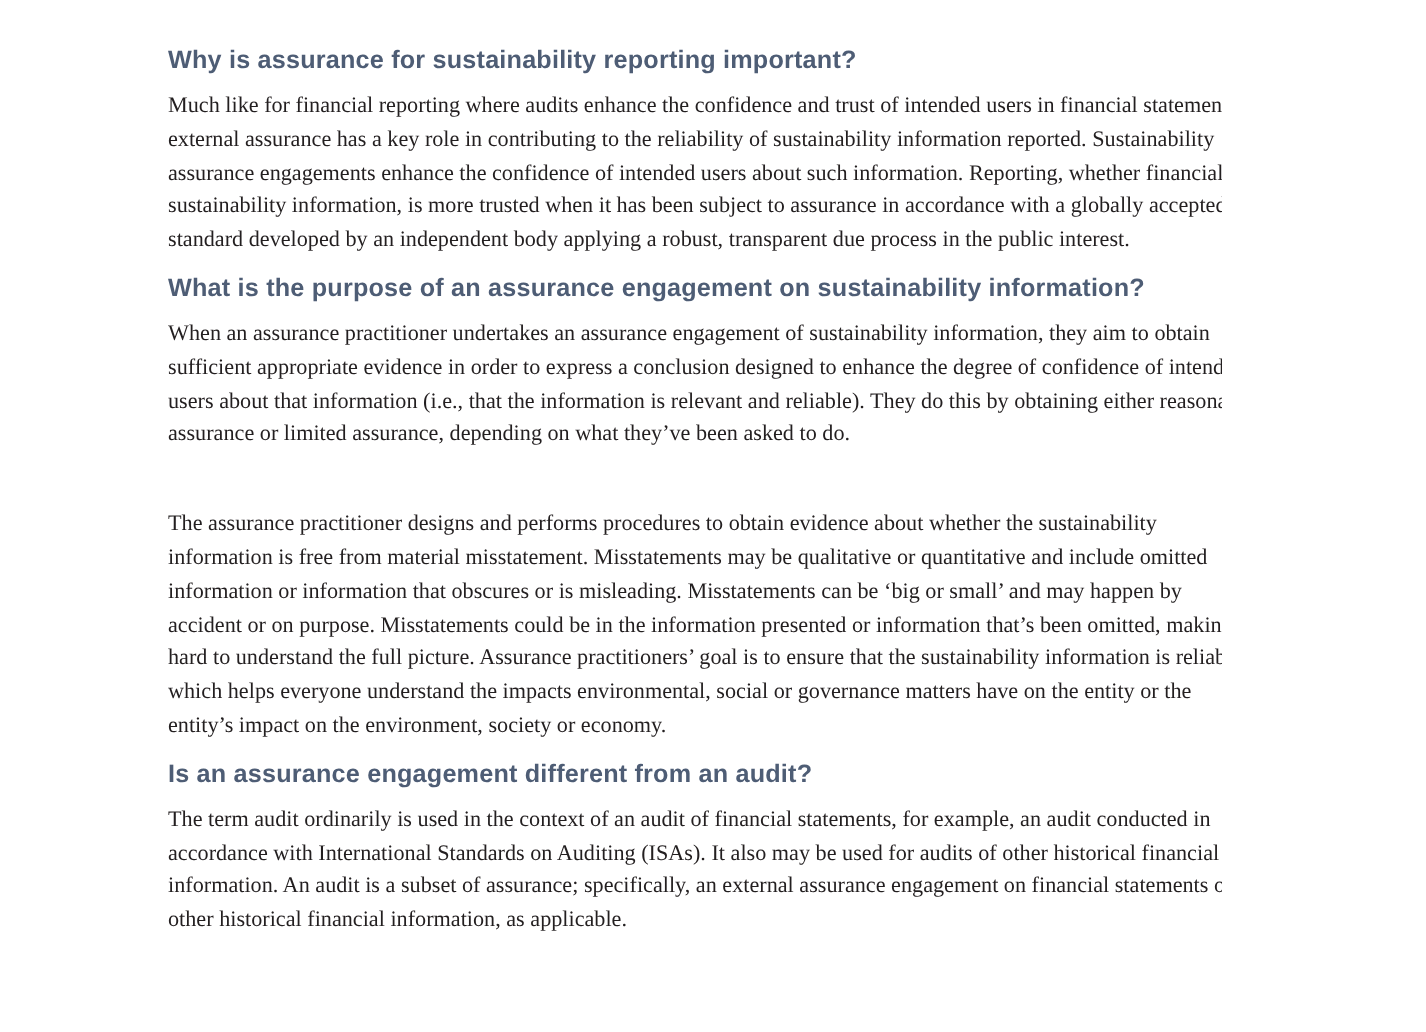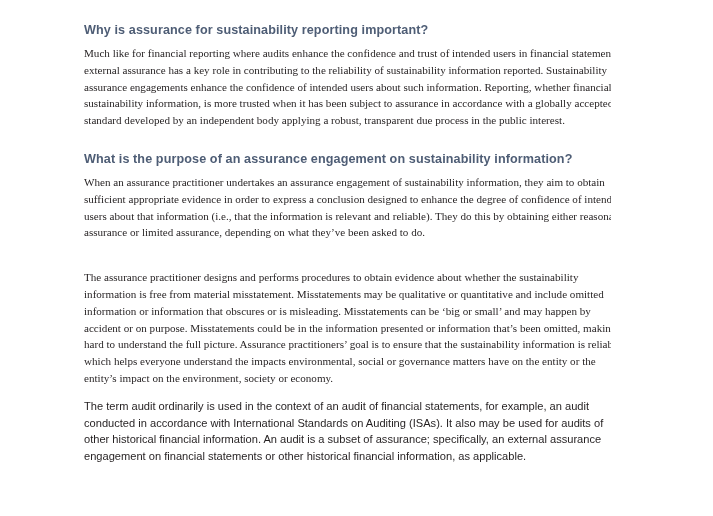--- a/index.html
+++ b/index.html
@@ -37,21 +37,21 @@
     letter-spacing: 0.1px;
   }
   .block + .block {
     margin-top: 11px;
   }
   .block.heading-block + .block {
     margin-top: 0;
     font-family: Liberation Serif, serif;
   }
   .block.heading-block {
-    margin-top: 22px;
+    margin-top: 7px;
   }
   p.body-text {
     font-size: 11.1px;
     line-height: 16.8px;
     color: #231f20;
     margin: 0;
     text-align: left;
   }
   p.body-text + p.body-text {
     margin-top: 28px;
@@ -71,19 +71,22 @@
     </div>
 
     <div class="block heading-block">
       <h2 class="section-heading">What is the purpose of an assurance engagement on sustainability information?</h2>
     </div>
     <div class="block">
       <p class="body-text">When an assurance practitioner undertakes an assurance engagement of sustainability information, they aim to obtain sufficient appropriate evidence in order to express a conclusion designed to enhance the degree of confidence of intended users about that information (i.e., that the information is relevant and reliable). They do this by obtaining either reasonable assurance or limited assurance, depending on what they’ve been asked to do.</p>
       <p class="body-text">The assurance practitioner designs and performs procedures to obtain evidence about whether the sustainability information is free from material misstatement. Misstatements may be qualitative or quantitative and include omitted information or information that obscures or is misleading. Misstatements can be ‘big or small’ and may happen by accident or on purpose. Misstatements could be in the information presented or information that’s been omitted, making it hard to understand the full picture. Assurance practitioners’ goal is to ensure that the sustainability information is reliable, which helps everyone understand the impacts environmental, social or governance matters have on the entity or the entity’s impact on the environment, society or economy.</p>
     </div>
 
+    <div class="block heading-block">
+      <h2 class="section-heading">Is an assurance engagement different from an audit?</h2>
+    </div>
     <div class="block">
       <p class="body-text">The term audit ordinarily is used in the context of an audit of financial statements, for example, an audit conducted in accordance with International Standards on Auditing (ISAs). It also may be used for audits of other historical financial information. An audit is a subset of assurance; specifically, an external assurance engagement on financial statements or other historical financial information, as applicable.</p>
 
     </div>
 
   </div>
 </div>
 
 </body></html>

